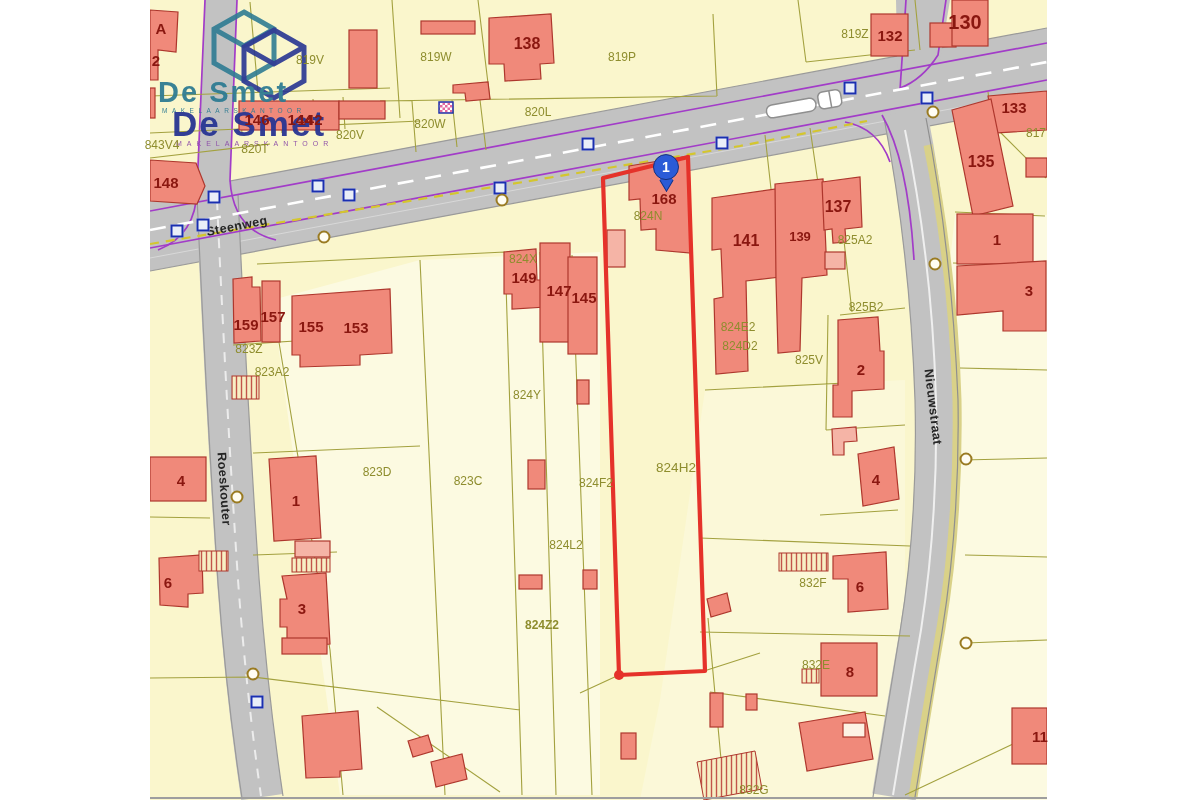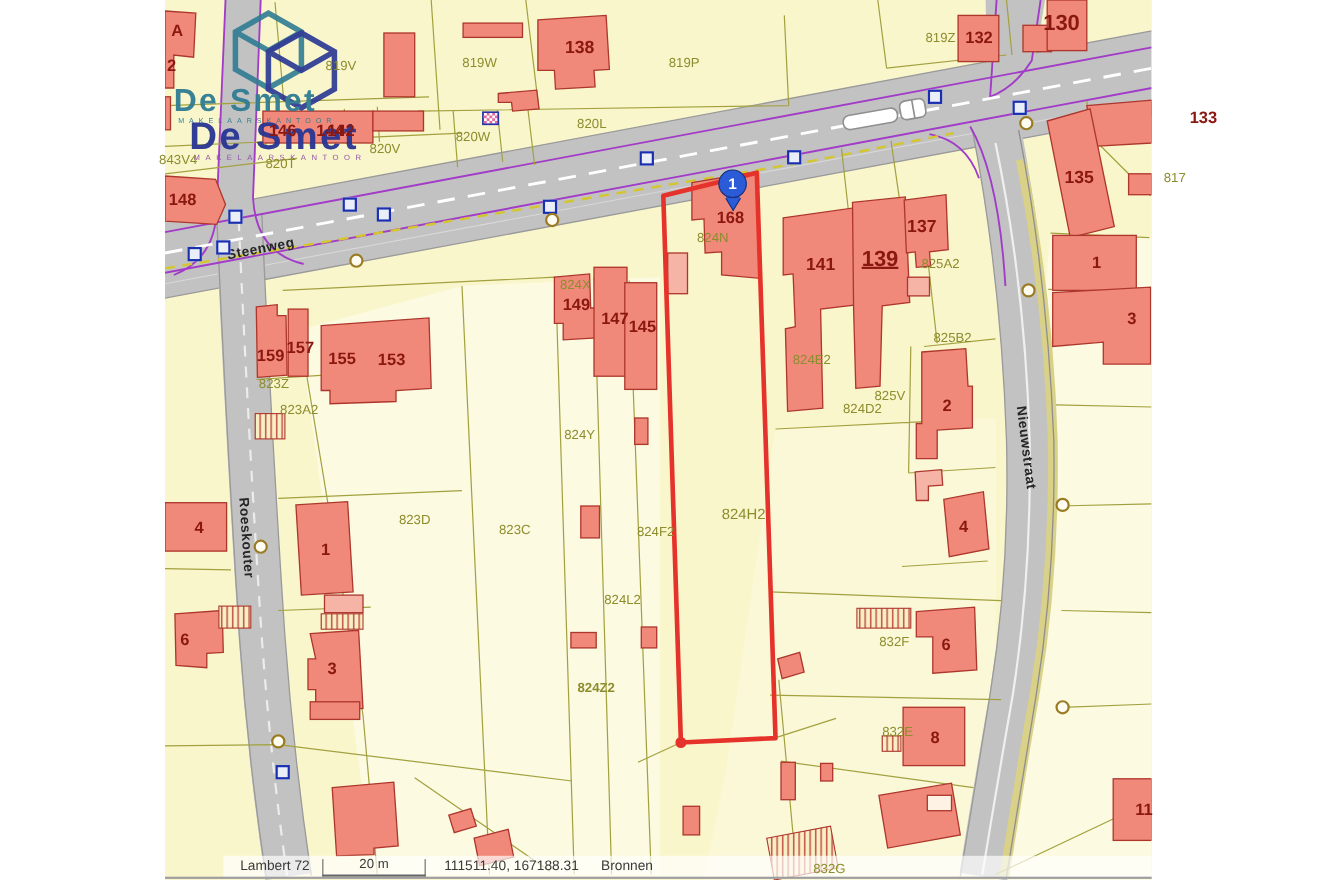--- a/index.html
+++ b/index.html
@@ -221,67 +221,67 @@
   <div id="labels">
       <div class="lbl house" style="left: 161px; top: 28px;">A</div>
       <div class="lbl house" style="left: 156px; top: 60px;">2</div>
       <div class="lbl house" style="left: 257px; top: 119px;">146</div>
       <div class="lbl house" style="left: 300px; top: 119px;">144</div>
       <div class="lbl house" style="left: 310px; top: 119px;">142</div>
       <div class="lbl house" style="left: 166px; top: 182px;">148</div>
       <div class="lbl house" style="left: 527px; top: 44px; font-size: 16px;">138</div>
       <div class="lbl house" style="left: 890px; top: 35px;">132</div>
       <div class="lbl house" style="left: 965px; top: 22px; font-size: 20px;">130</div>
-      <div class="lbl house" style="left: 1094px; top: 107px;">133</div>
+      <div class="lbl house" style="left: 1014px; top: 107px;">133</div>
       <div class="lbl house" style="left: 981px; top: 162px; font-size: 16px;">135</div>
       <div class="lbl house" style="left: 997px; top: 239px;">1</div>
       <div class="lbl house" style="left: 1029px; top: 290px;">3</div>
       <div class="lbl house" style="left: 246px; top: 324px;">159</div>
       <div class="lbl house" style="left: 273px; top: 316px;">157</div>
       <div class="lbl house" style="left: 311px; top: 326px;">155</div>
       <div class="lbl house" style="left: 356px; top: 327px;">153</div>
       <div class="lbl house" style="left: 524px; top: 277px;">149</div>
       <div class="lbl house" style="left: 559px; top: 290px;">147</div>
       <div class="lbl house" style="left: 584px; top: 297px;">145</div>
       <div class="lbl house" style="left: 664px; top: 198px;">168</div>
       <div class="lbl house" style="left: 746px; top: 241px; font-size: 16px;">141</div>
-      <div class="lbl house" style="left: 800px; top: 236px; font-size: 20px; text-decoration: underline;">139</div>
+      <div class="lbl house" style="left: 800px; top: 236px; font-size: 13px;">139</div>
       <div class="lbl house" style="left: 838px; top: 207px; font-size: 16px;">137</div>
       <div class="lbl house" style="left: 861px; top: 369px;">2</div>
       <div class="lbl house" style="left: 876px; top: 479px;">4</div>
       <div class="lbl house" style="left: 181px; top: 480px;">4</div>
       <div class="lbl house" style="left: 296px; top: 500px;">1</div>
       <div class="lbl house" style="left: 168px; top: 582px;">6</div>
       <div class="lbl house" style="left: 302px; top: 608px;">3</div>
       <div class="lbl house" style="left: 860px; top: 586px;">6</div>
       <div class="lbl house" style="left: 850px; top: 671px;">8</div>
       <div class="lbl house" style="left: 1040px; top: 736px;">11</div>
       <div class="lbl parcel" style="left: 162px; top: 145px;">843V4</div>
       <div class="lbl parcel" style="left: 310px; top: 60px;">819V</div>
       <div class="lbl parcel" style="left: 436px; top: 57px;">819W</div>
       <div class="lbl parcel" style="left: 622px; top: 57px;">819P</div>
       <div class="lbl parcel" style="left: 855px; top: 34px;">819Z</div>
       <div class="lbl parcel" style="left: 538px; top: 112px;">820L</div>
       <div class="lbl parcel" style="left: 430px; top: 124px;">820W</div>
       <div class="lbl parcel" style="left: 350px; top: 135px;">820V</div>
       <div class="lbl parcel" style="left: 255px; top: 149px;">820T</div>
-      <div class="lbl parcel" style="left: 1068px; top: 133px; margin-top: 28px;">817</div>
+      <div class="lbl parcel" style="left: 1036px; top: 133px;">817</div>
       <div class="lbl parcel" style="left: 249px; top: 349px;">823Z</div>
       <div class="lbl parcel" style="left: 272px; top: 372px;">823A2</div>
       <div class="lbl parcel" style="left: 377px; top: 472px;">823D</div>
       <div class="lbl parcel" style="left: 468px; top: 481px;">823C</div>
       <div class="lbl parcel" style="left: 523px; top: 259px;">824X</div>
       <div class="lbl parcel" style="left: 648px; top: 216px;">824N</div>
       <div class="lbl parcel" style="left: 527px; top: 395px;">824Y</div>
       <div class="lbl parcel" style="left: 596px; top: 483px;">824F2</div>
       <div class="lbl parcel" style="left: 566px; top: 545px;">824L2</div>
       <div class="lbl parcel" style="left: 676px; top: 467px; font-size: 13.5px;">824H2</div>
       <div class="lbl parcel" style="left: 542px; top: 625px; font-weight: bold;">824Z2</div>
       <div class="lbl parcel" style="left: 738px; top: 327px;">824E2</div>
-      <div class="lbl parcel" style="left: 740px; top: 371px; margin-left: 44px;">824D2</div>
+      <div class="lbl parcel" style="left: 740px; top: 346px;">824D2</div>
       <div class="lbl parcel" style="left: 855px; top: 240px;">825A2</div>
       <div class="lbl parcel" style="left: 866px; top: 307px;">825B2</div>
       <div class="lbl parcel" style="left: 809px; top: 360px;">825V</div>
       <div class="lbl parcel" style="left: 813px; top: 583px;">832F</div>
       <div class="lbl parcel" style="left: 816px; top: 665px;">832E</div>
       <div class="lbl parcel" style="left: 754px; top: 790px;">832G</div>
       <div class="lbl street" style="left: 237px; top: 226px; transform: translate(-50%, -50%) rotate(-11deg);">Steenweg</div>
       <div class="lbl street" style="left: 224px; top: 489px; transform: translate(-50%, -50%) rotate(86deg);">Roeskouter</div>
       <div class="lbl street" style="left: 933px; top: 407px; transform: translate(-50%, -50%) rotate(83deg);">Nieuwstraat</div>
       <div class="bsq" style="left: 177px; top: 231px;"></div>
@@ -303,23 +303,15 @@
       <div class="ring" style="left: 966px; top: 643px;"></div>
       <div class="ring" style="left: 253px; top: 674px;"></div>
       <div class="ring" style="left: 237px; top: 497px;"></div>
     </div>
 
   <div id="pin">
     <div class="tail"></div>
     <div class="ball">1</div>
   </div>
 
-  <div id="statusbar">
-    <span class="sb" id="sb-crs">Lambert 72</span>
-    <div id="scalebar">
-      <span>20 m</span>
-    </div>
-    <span class="sb" id="sb-coords">111511.40, 167188.31</span>
-    <span class="sb" id="sb-src">Bronnen</span>
-  </div>
   <div id="map-bottom-line"></div>
 
 </div>
 
 </body></html>

